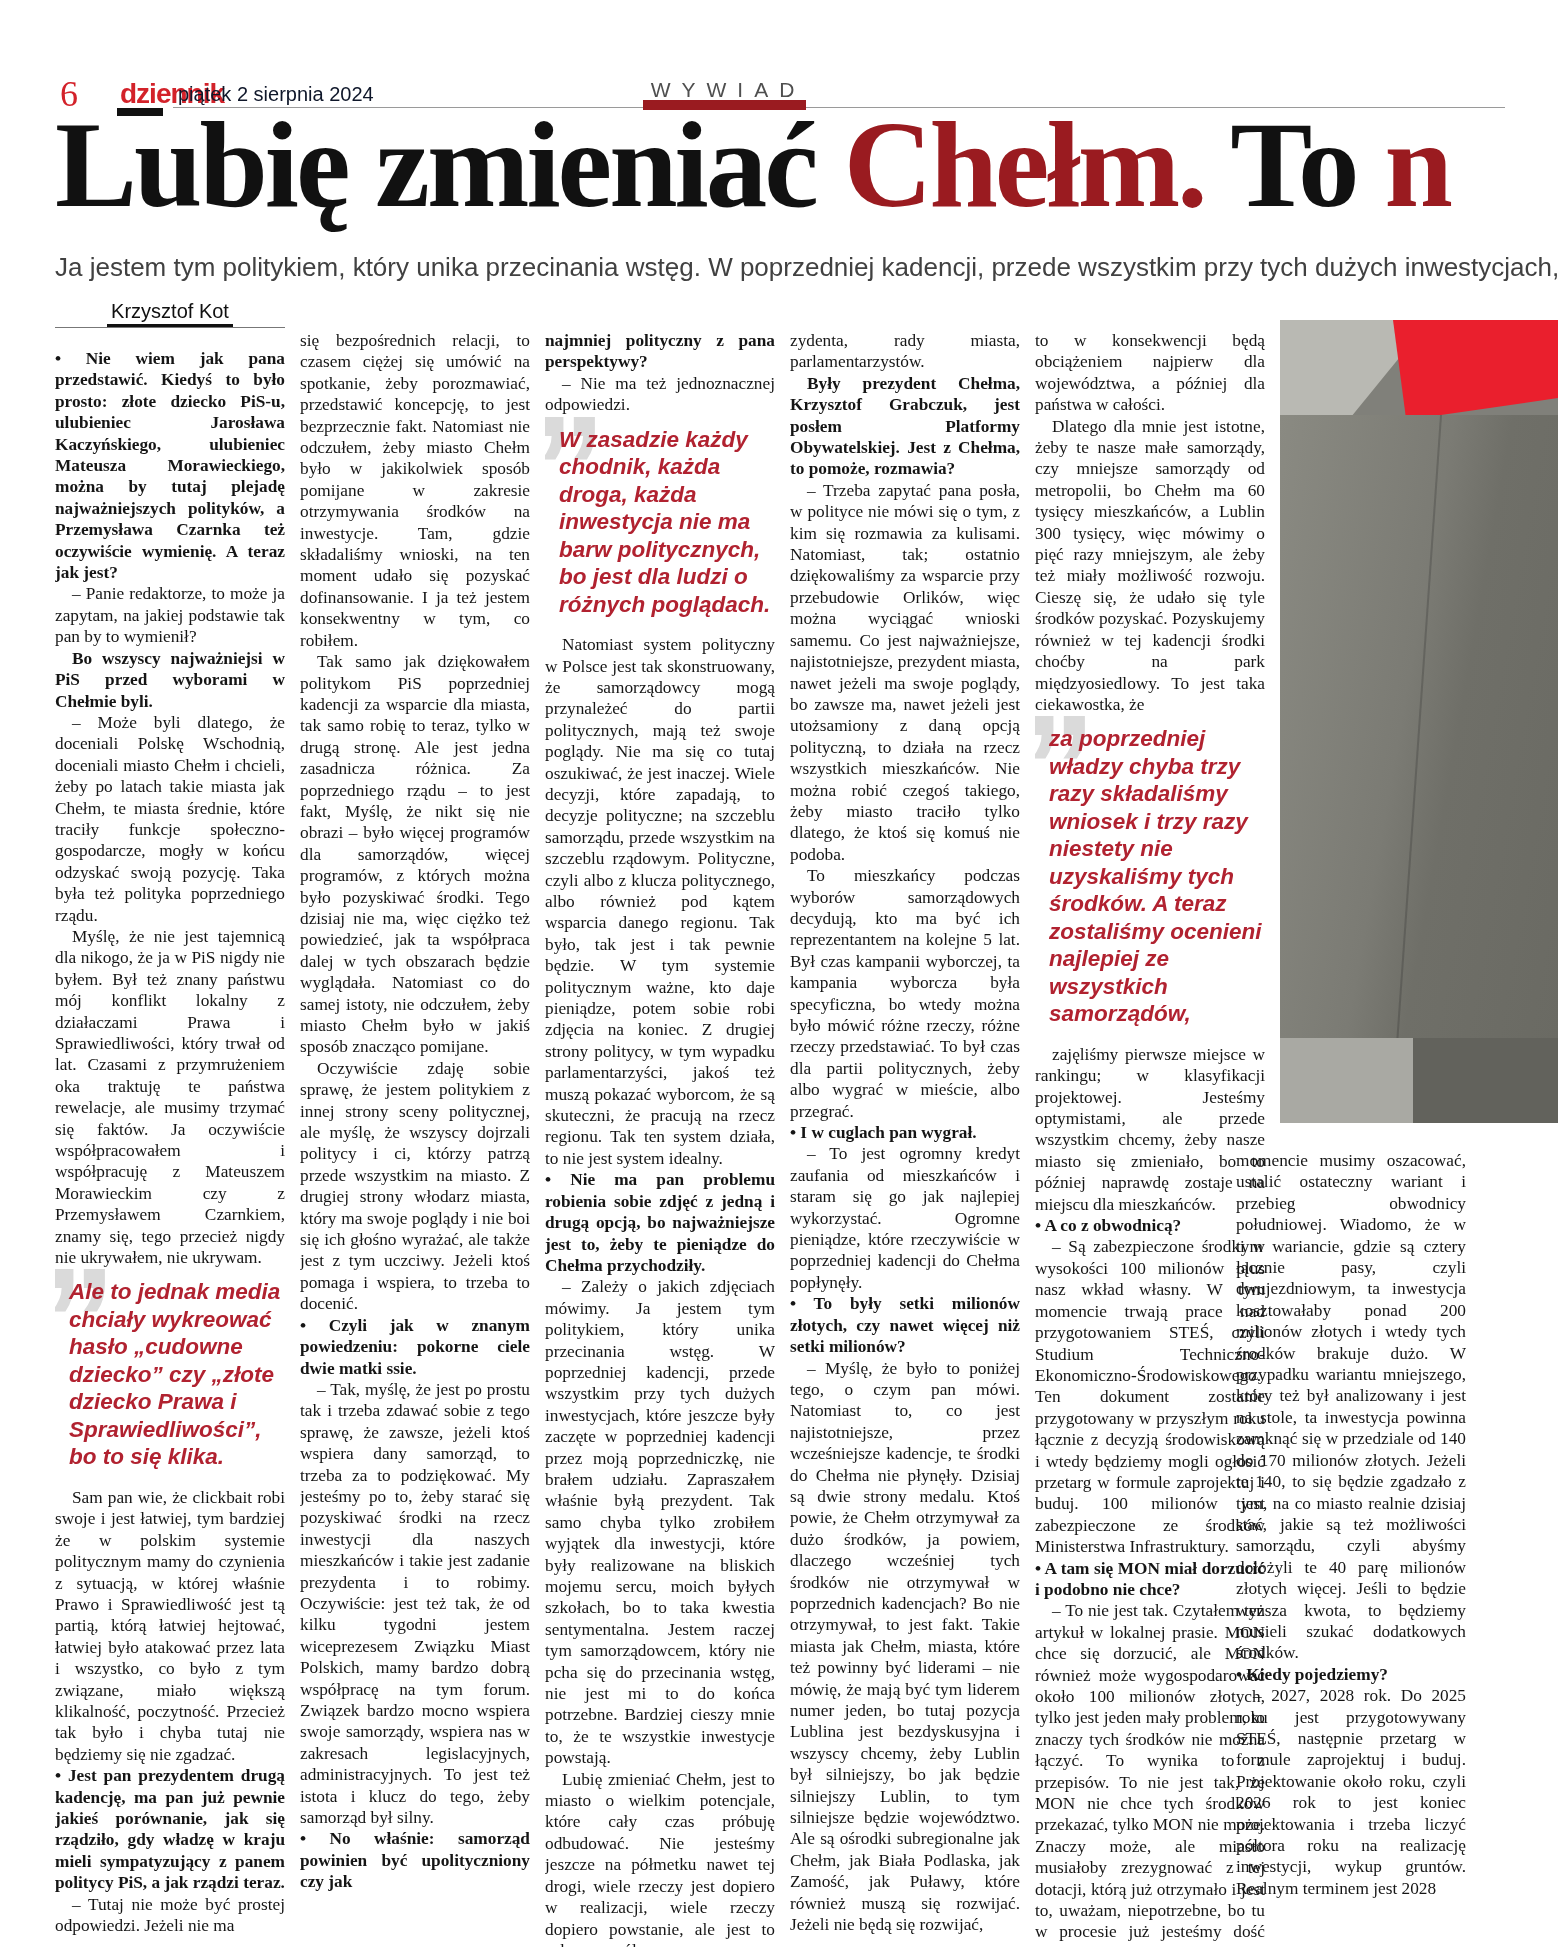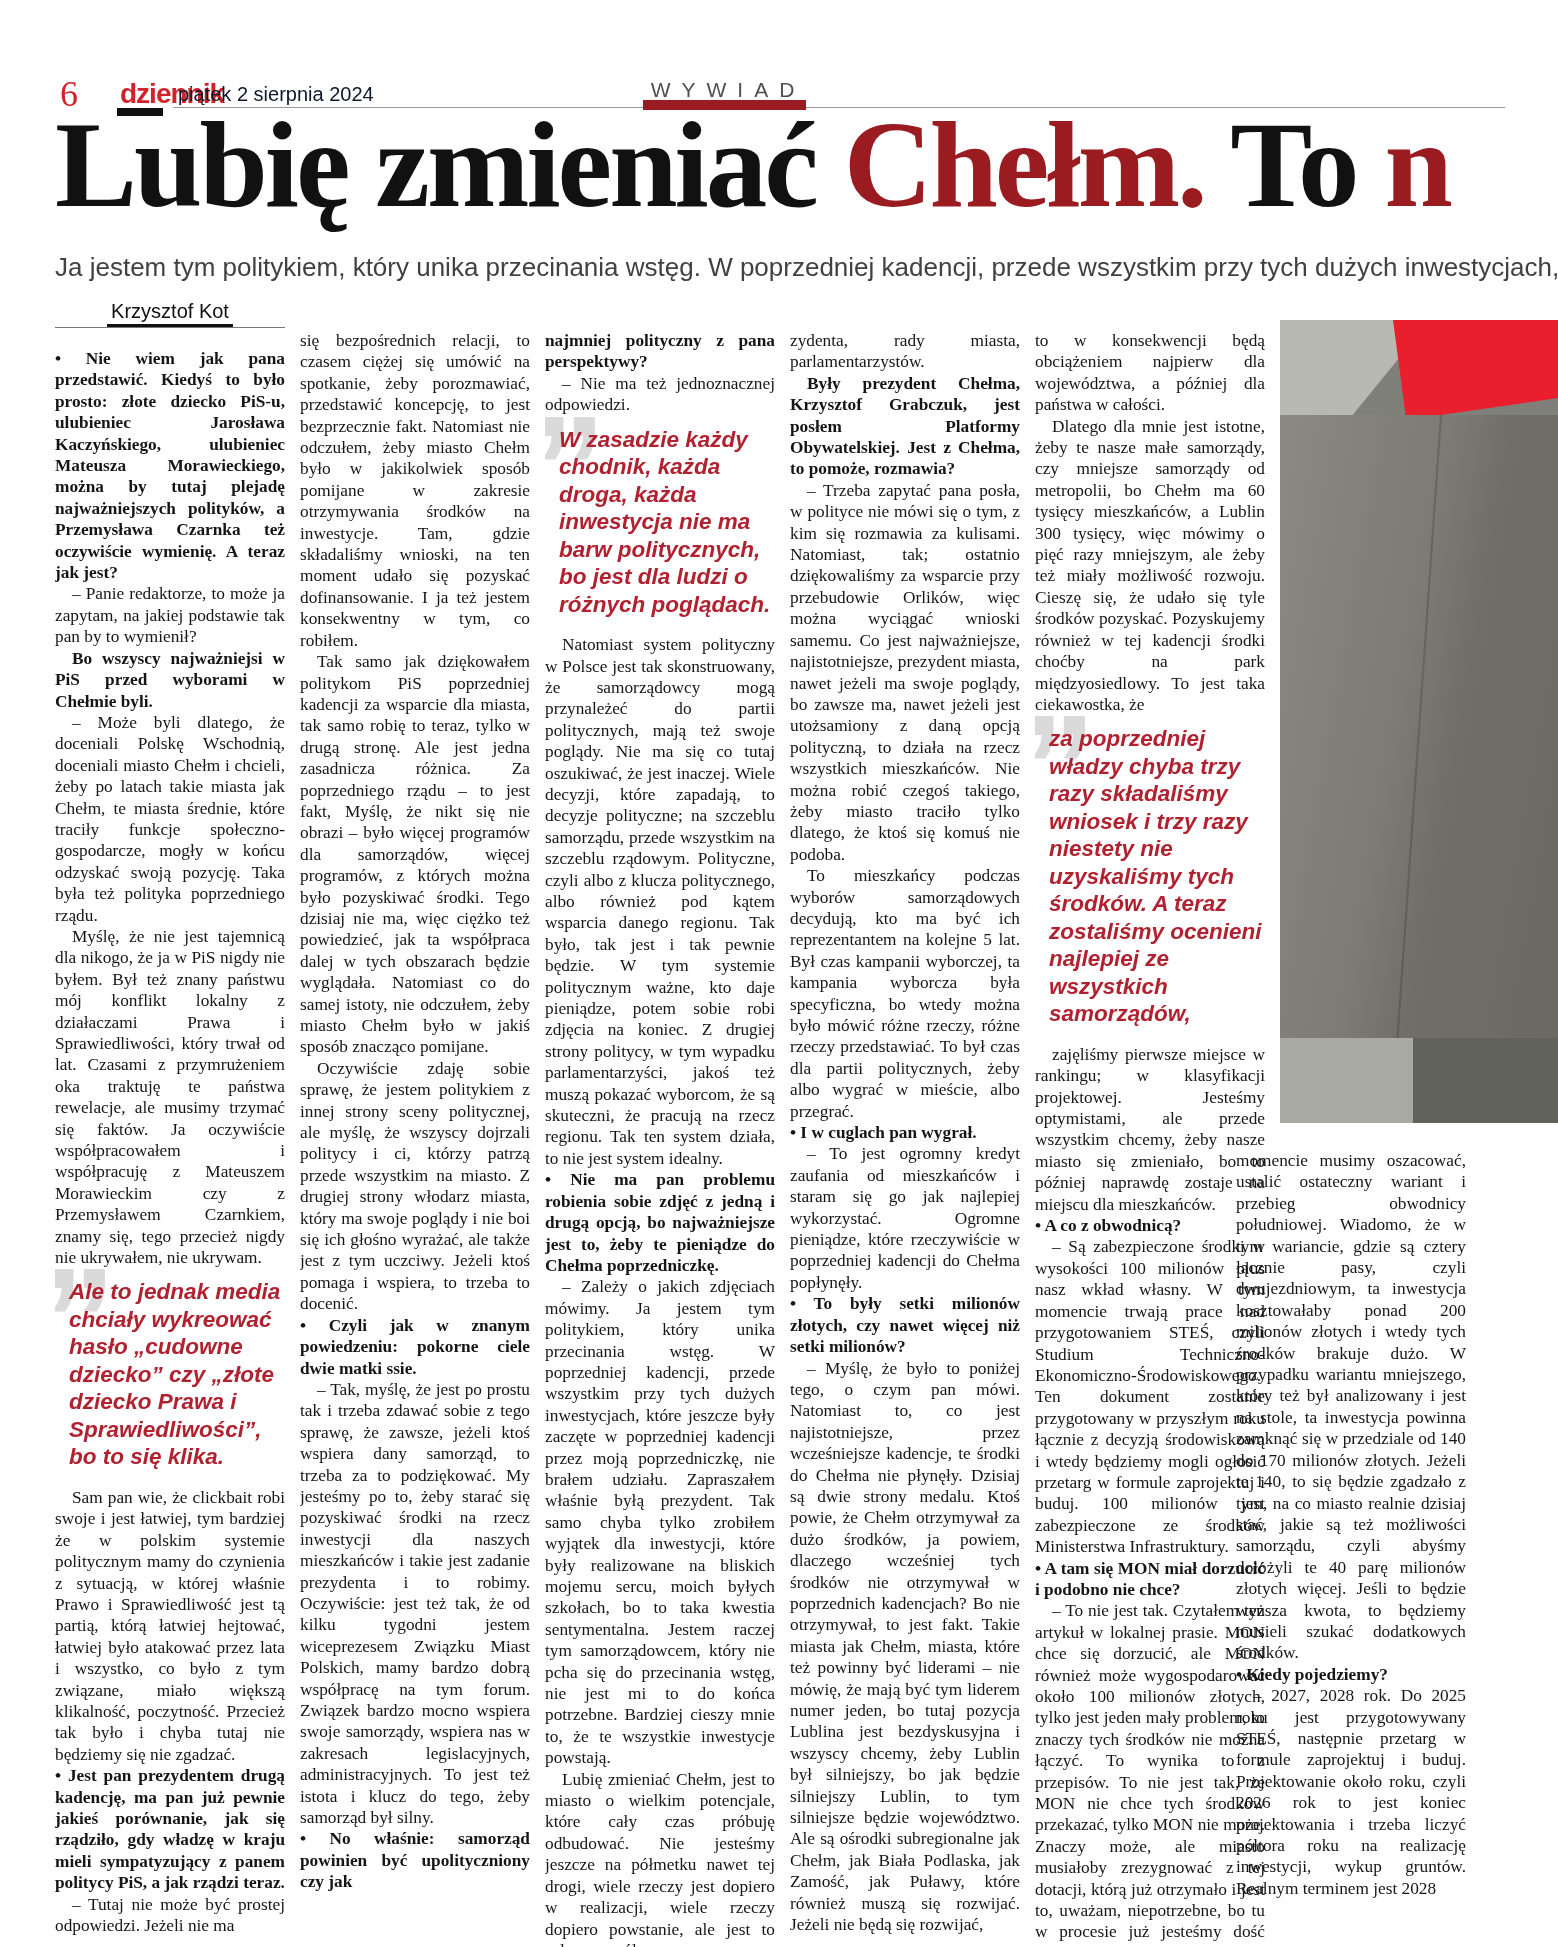--- a/index.html
+++ b/index.html
@@ -103,21 +103,21 @@
       <p class="question">• No właśnie: samorząd powinien być upolityczniony czy jak</p>
     </div>
     <div class="col col3">
       <p class="question-first">najmniej polityczny z pana perspektywy?</p>
       <p class="answer">– Nie ma też jednoznacznej odpowiedzi.</p>
       <div class="pullquote">
         <span class="qmark">”</span>
         <span class="qtext">W zasadzie każdy chodnik, każda droga, każda inwestycja nie ma barw politycznych, bo jest dla ludzi o różnych poglądach.</span>
       </div>
       <p class="plain">Natomiast system polityczny w Polsce jest tak skonstruowany, że samorządowcy mogą przynależeć do partii politycznych, mają też swoje poglądy. Nie ma się co tutaj oszukiwać, że jest inaczej. Wiele decyzji, które zapadają, to decyzje polityczne; na szczeblu samorządu, przede wszystkim na szczeblu rządowym. Polityczne, czyli albo z klucza politycznego, albo również pod kątem wsparcia danego regionu. Tak było, tak jest i tak pewnie będzie. W tym systemie politycznym ważne, kto daje pieniądze, potem sobie robi zdjęcia na koniec. Z drugiej strony politycy, w tym wypadku parlamentarzyści, jakoś też muszą pokazać wyborcom, że są skuteczni, że pracują na rzecz regionu. Tak ten system działa, to nie jest system idealny.</p>
-      <p class="question">• Nie ma pan problemu robienia sobie zdjęć z jedną i drugą opcją, bo najważniejsze jest to, żeby te pieniądze do Chełma poprzedniczkę.</p>
+      <p class="question">• Nie ma pan problemu robienia sobie zdjęć z jedną i drugą opcją, bo najważniejsze jest to, żeby te pieniądze do Chełma przychodziły.</p>
       <p class="answer">– Zależy o jakich zdjęciach mówimy. Ja jestem tym politykiem, który unika przecinania wstęg. W poprzedniej kadencji, przede wszystkim przy tych dużych inwestycjach, które jeszcze były zaczęte w poprzedniej kadencji przez moją poprzedniczkę, nie brałem udziału. Zapraszałem właśnie byłą prezydent. Tak samo chyba tylko zrobiłem wyjątek dla inwestycji, które były realizowane na bliskich mojemu sercu, moich byłych szkołach, bo to taka kwestia sentymentalna. Jestem raczej tym samorządowcem, który nie pcha się do przecinania wstęg, nie jest mi to do końca potrzebne. Bardziej cieszy mnie to, że te wszystkie inwestycje powstają.</p>
       <p class="plain">Lubię zmieniać Chełm, jest to miasto o wielkim potencjale, które cały czas próbuję odbudować. Nie jesteśmy jeszcze na półmetku nawet tej drogi, wiele rzeczy jest dopiero w realizacji, wiele rzeczy dopiero powstanie, ale jest to sukces wspólny: pre-</p>
     </div>
     <div class="col col4">
       <p class="first">zydenta, rady miasta, parlamentarzystów.</p>
       <p class="question2">Były prezydent Chełma, Krzysztof Grabczuk, jest posłem Platformy Obywatelskiej. Jest z Chełma, to pomoże, rozmawia?</p>
       <p class="answer">– Trzeba zapytać pana posła, w polityce nie mówi się o tym, z kim się rozmawia za kulisami. Natomiast, tak; ostatnio dziękowaliśmy za wsparcie przy przebudowie Orlików, więc można wyciągać wnioski samemu. Co jest najważniejsze, najistotniejsze, prezydent miasta, nawet jeżeli ma swoje poglądy, bo zawsze ma, nawet jeżeli jest utożsamiony z daną opcją polityczną, to działa na rzecz wszystkich mieszkańców. Nie można robić czegoś takiego, żeby miasto traciło tylko dlatego, że ktoś się komuś nie podoba.</p>
       <p class="plain">To mieszkańcy podczas wyborów samorządowych decydują, kto ma być ich reprezentantem na kolejne 5 lat. Był czas kampanii wyborczej, ta kampania wyborcza była specyficzna, bo wtedy można było mówić różne rzeczy, różne rzeczy przedstawiać. To był czas dla partii politycznych, żeby albo wygrać w mieście, albo przegrać.</p>
       <p class="question">• I w cuglach pan wygrał.</p>
       <p class="answer">– To jest ogromny kredyt zaufania od mieszkańców i staram się go jak najlepiej wykorzystać. Ogromne pieniądze, które rzeczywiście w poprzedniej kadencji do Chełma popłynęły.</p>

